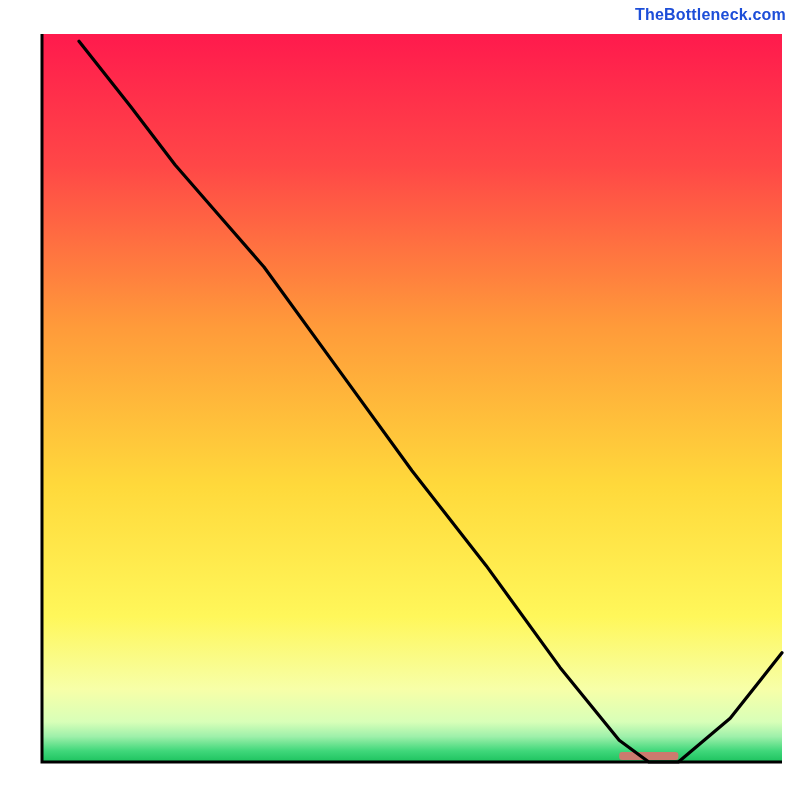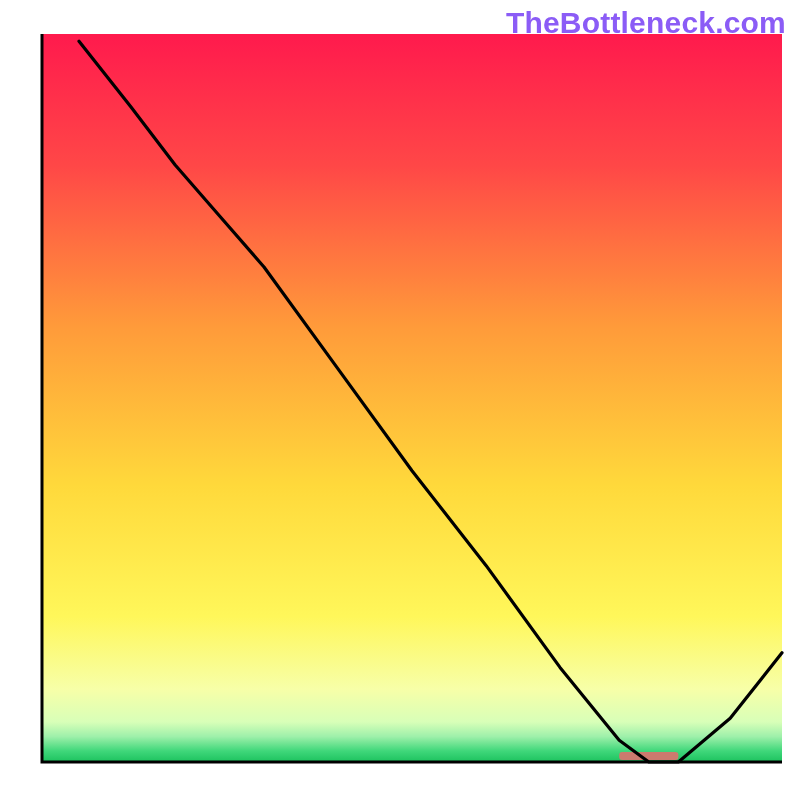--- a/index.html
+++ b/index.html
@@ -13,23 +13,23 @@
   }
   .wrap {
     position: relative;
     width: 800px;
     height: 800px;
   }
   .attribution {
     position: absolute;
     top: 6px;
     right: 14px;
-    font-size: 30px;
+    font-size: 16px;
     font-weight: 600;
-    color: #8b5cf6;
+    color: #1d4ed8;
     letter-spacing: 0.2px;
     user-select: none;
   }
   svg {
     display: block;
   }
 </style>
 </head>
 <body>
 

